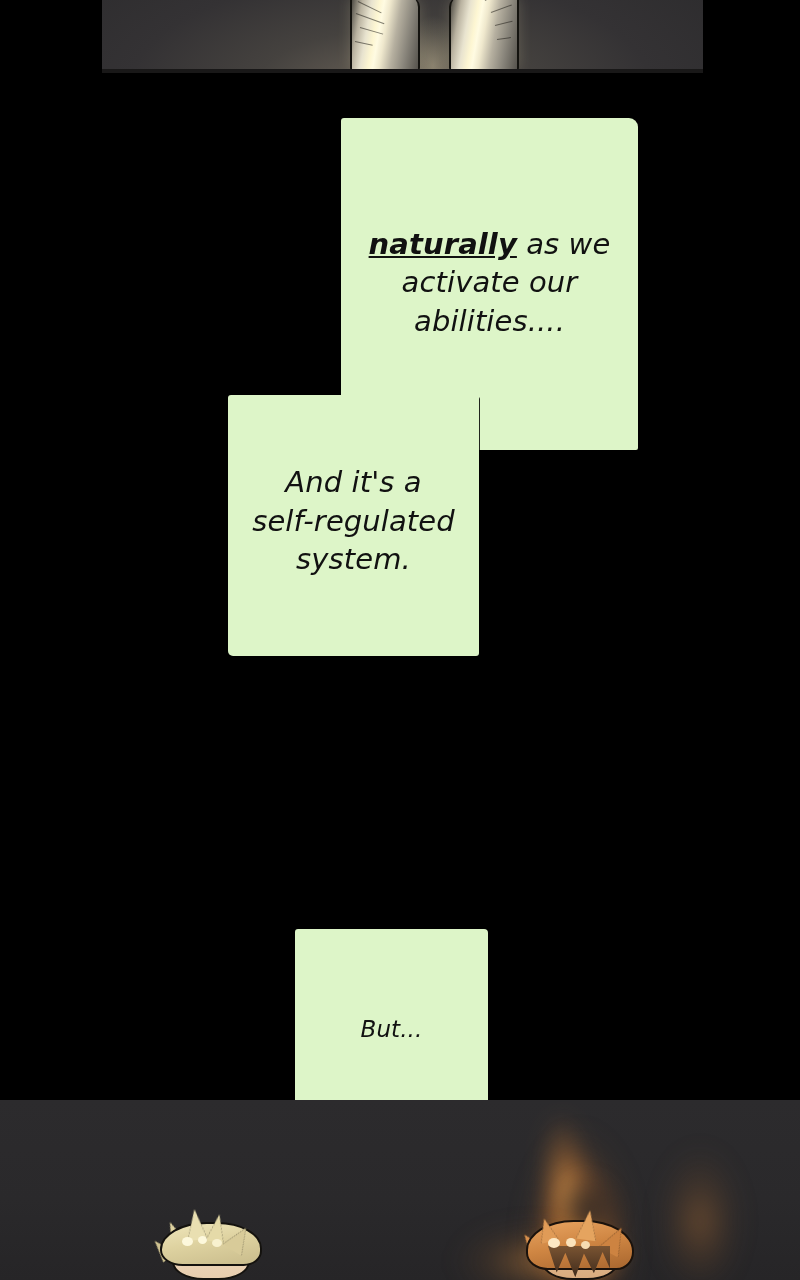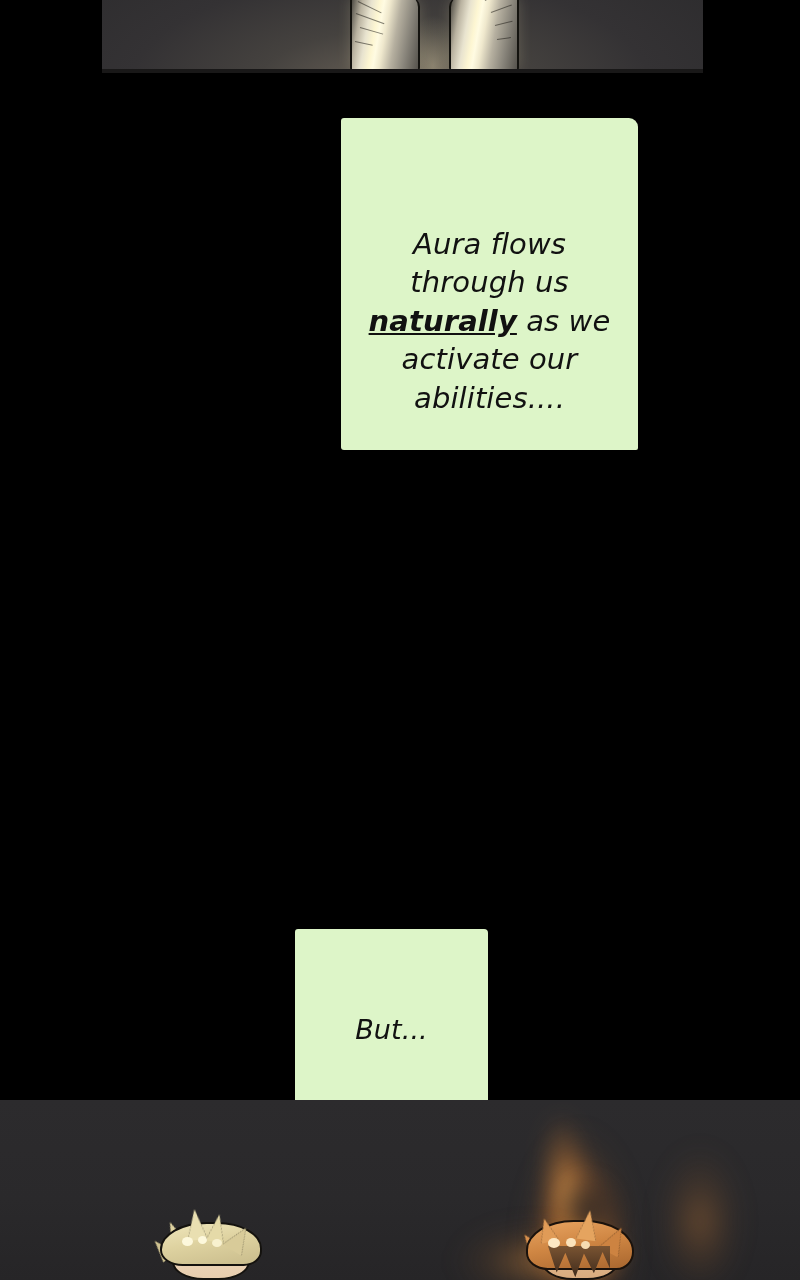--- a/index.html
+++ b/index.html
@@ -128,21 +128,21 @@
     border-radius: 3px 2px 3px 5px;
     align-items: flex-start;
     padding-top: 68px;
     box-sizing: border-box;
   }
   #bubble-3 {
     left: 295px;
     top: 929px;
     width: 193px;
     height: 201px;
-    font-size: 27px;
+    font-size: 23px;
     border-radius: 3px 4px 3px 6px;
     align-items: center;
     box-sizing: border-box;
   }
 
   
   .panel-bottom {
     position: absolute;
     left: 0;
     top: 1100px;
@@ -345,28 +345,31 @@
       <div class="crease" style="left:40px; top:15px; width:22px; transform:rotate(-20deg);"></div>
       <div class="crease" style="left:44px; top:28px; width:18px; transform:rotate(-14deg);"></div>
       <div class="crease" style="left:46px; top:42px; width:14px; transform:rotate(-8deg);"></div>
     </div>
 
     <div class="floorline"></div>
   </div>
 
   <div class="bubble" id="bubble-1">
     <div class="txt">
-      <span>Aura flows
-through us
-</span><b>naturally</b><span> as we
+      <b>naturally</b><span> as we
 activate our
 abilities....</span>
     </div>
   </div>
 
+  <div class="bubble" id="bubble-2">
+    <div class="txt">And it's a
+self-regulated
+system.</div>
+  </div>
 
   <div class="bubble" id="bubble-3">
     <div class="txt">But...</div>
   </div>
 
   <div class="panel-bottom">
 
     <div class="flame flame-core"></div>
     <div class="flame flame-tongue"></div>
     <div class="flame flame-side"></div>

